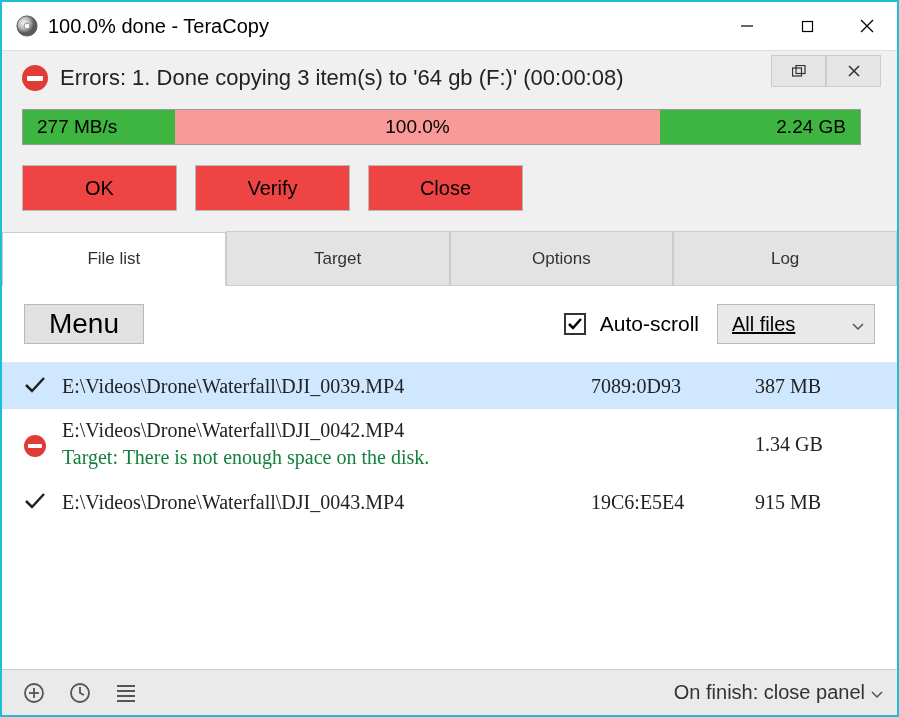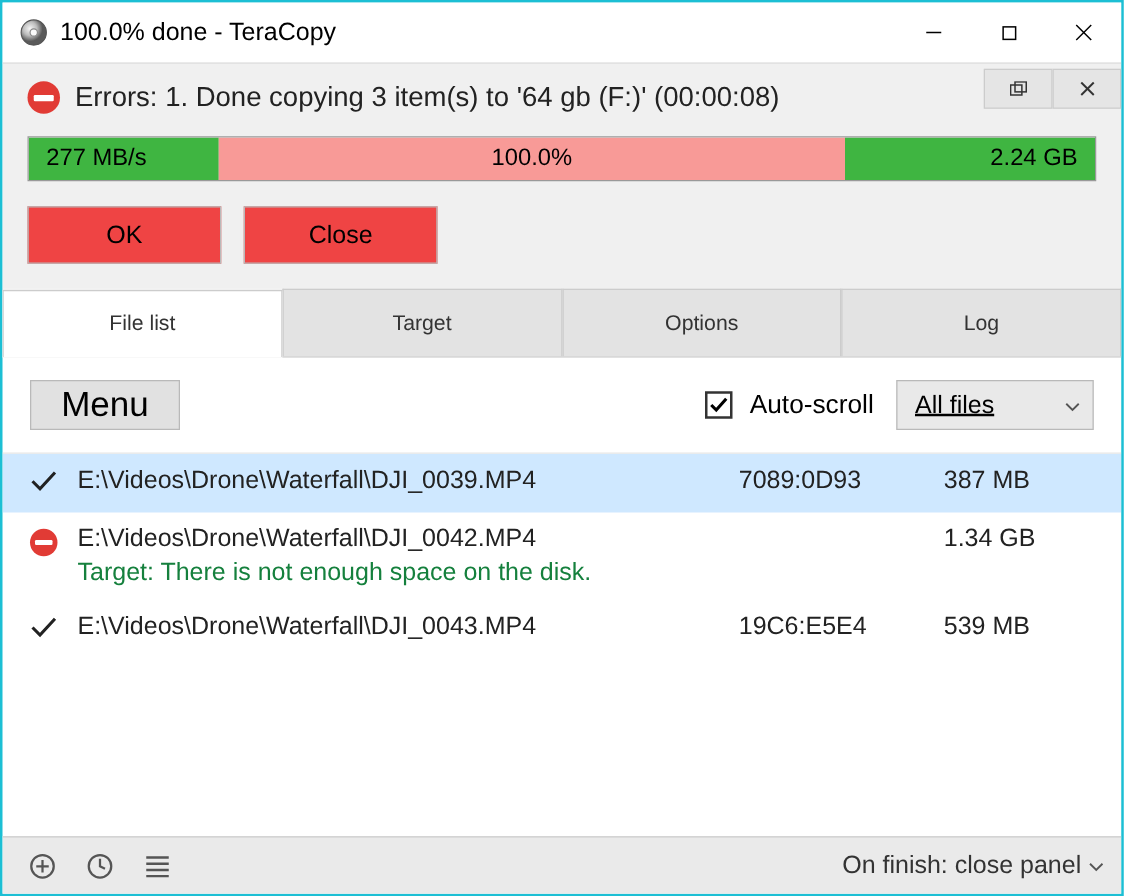--- a/index.html
+++ b/index.html
@@ -33,21 +33,21 @@
   display: flex;
 }
 .win-btn {
   width: 60px; height: 44px;
   display: flex; align-items: center; justify-content: center;
   font-size: 16px;
 }
 .win-btn svg { stroke: #000; stroke-width: 1.2; fill: none; }
 .panel {
   background: #f0f0f0;
-  padding: 14px 20px 20px 20px;
+  padding: 14px 36px 20px 20px;
   border-top: 1px solid #ddd;
 }
 .status-row {
   display: flex;
   align-items: center;
   margin-bottom: 18px;
 }
 .status-row .err-icon { margin-right: 12px; }
 .status-text {
   font-size: 22px;
@@ -165,25 +165,26 @@
   justify-content: space-between;
   text-decoration: underline;
 }
 .file-list {
   flex: 1;
   overflow: auto;
   border-top: 1px solid #e5e5e5;
 }
 .row {
   display: flex;
-  align-items: flex-start;
+  align-items: center;
   padding: 10px 22px;
   font-size: 20px;
   color: #222;
   gap: 14px;
+  font-family: Liberation Serif, serif;
 }
 .row.selected { background: #cfe8ff; }
 .row .ricon { width: 24px; flex-shrink: 0; padding-top: 3px;}
 .row .path { flex: 1; }
 .row .path .err { color: #15803d; font-size: 20px; margin-top: 4px;}
 .row .crc { width: 150px; text-align: left; }
 .row .size { width: 120px; text-align: left; }
 .bottombar {
   height: 46px;
   background: #eaeaea;
@@ -280,20 +281,21 @@
     <div class="seg-mid">
         <span>100.0%</span>
       </div>
     <div class="seg-right">
         <span>2.24 GB</span>
       </div>
   </div>
 
   <div class="action-row">
     <div class="action-btn">OK</div>
+    <div class="action-btn">Verify</div>
     <div class="action-btn">Close</div>
   </div>
 </div>
 
 <div class="tabs">
   <div class="tab active">File list</div>
   <div class="tab">Target</div>
   <div class="tab">Options</div>
   <div class="tab">Log</div>
 </div>
@@ -344,21 +346,21 @@
       <div class="size">1.34 GB</div>
     </div>
     <div class="row">
       <div class="ricon"><svg width="22" height="18" viewBox="0 0 22 18" class="check-svg">
           <polyline points="2,9 8,15 20,2"></polyline>
         </svg></div>
       <div class="path">
         <div>E:\Videos\Drone\Waterfall\DJI_0043.MP4</div>
       </div>
       <div class="crc">19C6:E5E4</div>
-      <div class="size">539 MB</div>
+      <div class="size">915 MB</div>
     </div>
   </div>
 
 <div class="bottombar">
   <div class="bot-icon">
     <svg width="22" height="22" viewBox="0 0 22 22" stroke="#555" stroke-width="1.8" fill="none">
       <circle cx="11" cy="11" r="9"></circle>
         <line x1="11" y1="6" x2="11" y2="16"></line>
         <line x1="6" y1="11" x2="16" y2="11"></line>
     </svg>

